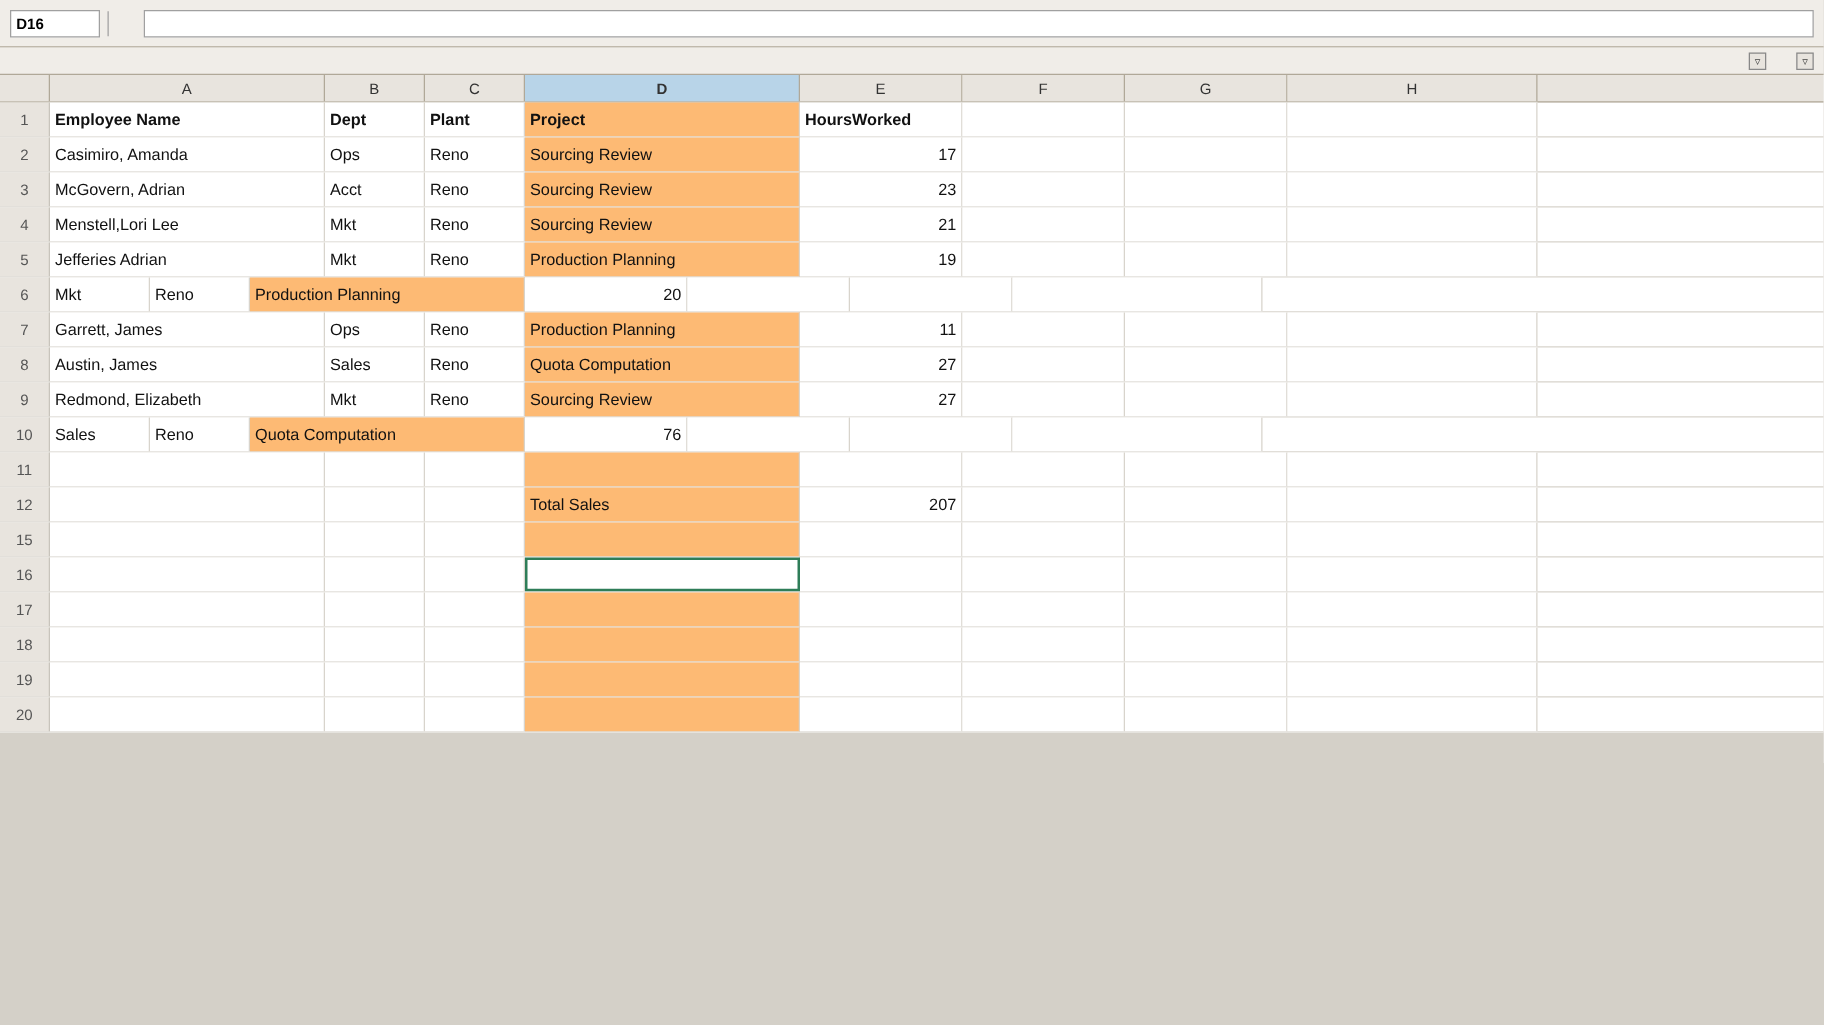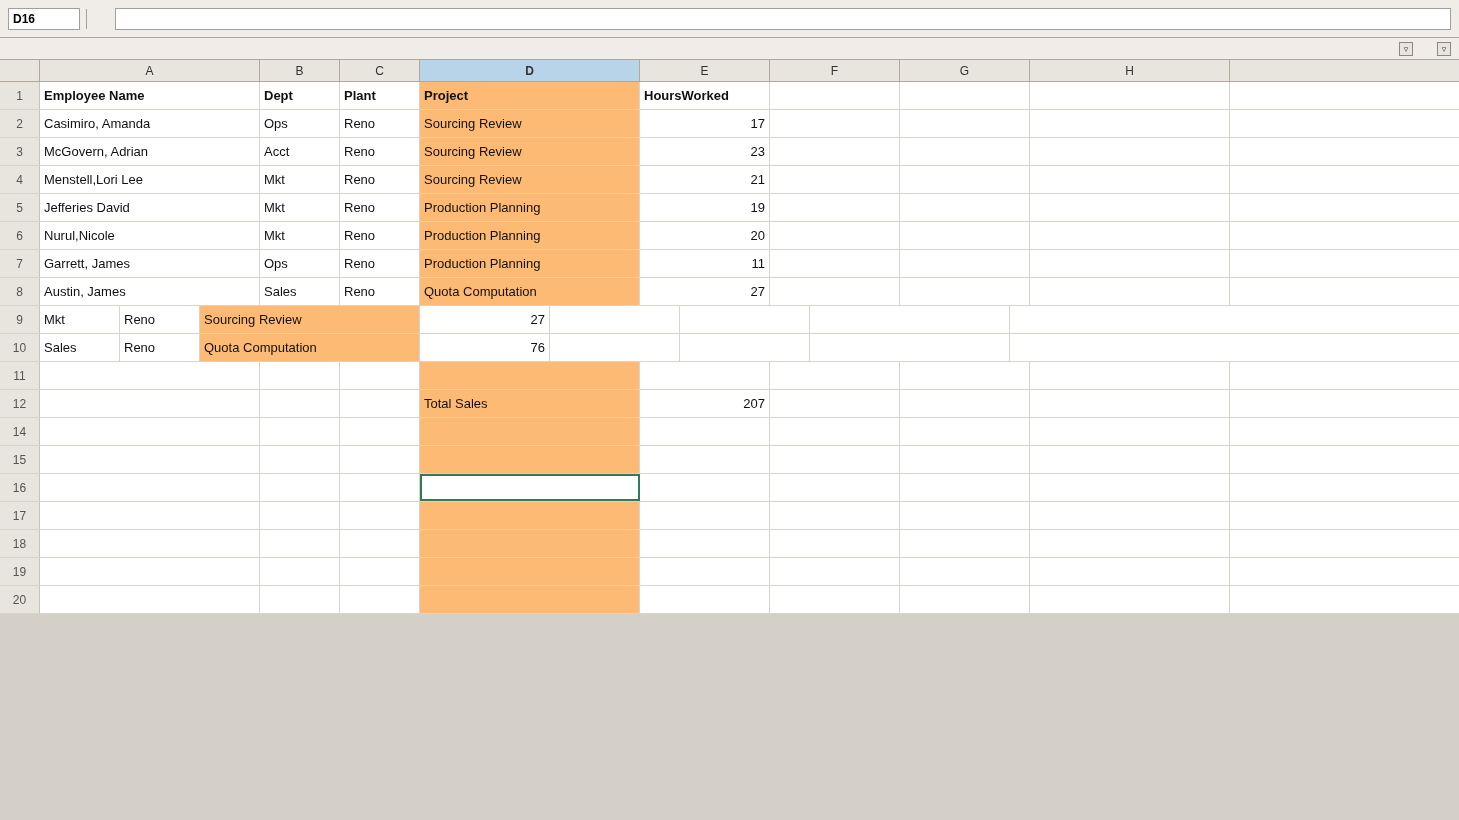--- a/index.html
+++ b/index.html
@@ -286,32 +286,31 @@
         <div class="cell col-b">Mkt</div>
         <div class="cell col-c">Reno</div>
         <div class="cell col-d selected-col">Sourcing Review</div>
         <div class="cell col-e right-align">21</div>
         <div class="cell col-f"></div>
         <div class="cell col-g"></div>
         <div class="cell col-h"></div>
       </div>
       <div class="data-row">
         <div class="row-num">5</div>
-        <div class="cell col-a">Jefferies David</div>
+        <div class="cell col-a">Jefferies Adrian</div>
         <div class="cell col-b">Mkt</div>
         <div class="cell col-c">Reno</div>
         <div class="cell col-d selected-col">Production Planning</div>
         <div class="cell col-e right-align">19</div>
         <div class="cell col-f"></div>
         <div class="cell col-g"></div>
         <div class="cell col-h"></div>
       </div>
       <div class="data-row">
         <div class="row-num">6</div>
-        <div class="cell col-a">Nurul,Nicole</div>
         <div class="cell col-b">Mkt</div>
         <div class="cell col-c">Reno</div>
         <div class="cell col-d selected-col">Production Planning</div>
         <div class="cell col-e right-align">20</div>
         <div class="cell col-f"></div>
         <div class="cell col-g"></div>
         <div class="cell col-h"></div>
       </div>
       <div class="data-row">
         <div class="row-num">7</div>
@@ -330,20 +329,21 @@
         <div class="cell col-b">Sales</div>
         <div class="cell col-c">Reno</div>
         <div class="cell col-d selected-col">Quota Computation</div>
         <div class="cell col-e right-align">27</div>
         <div class="cell col-f"></div>
         <div class="cell col-g"></div>
         <div class="cell col-h"></div>
       </div>
       <div class="data-row">
         <div class="row-num">9</div>
+        <div class="cell col-a">Redmond, Elizabeth</div>
         <div class="cell col-b">Mkt</div>
         <div class="cell col-c">Reno</div>
         <div class="cell col-d selected-col">Sourcing Review</div>
         <div class="cell col-e right-align">27</div>
         <div class="cell col-f"></div>
         <div class="cell col-g"></div>
         <div class="cell col-h"></div>
       </div>
       <div class="data-row">
         <div class="row-num">10</div>
@@ -371,31 +371,20 @@
         <div class="cell col-a"></div>
         <div class="cell col-b"></div>
         <div class="cell col-c"></div>
         <div class="cell col-d selected-col">Total Sales</div>
         <div class="cell col-e right-align">207</div>
         <div class="cell col-f"></div>
         <div class="cell col-g"></div>
         <div class="cell col-h"></div>
       </div>
       <div class="data-row">
-        <div class="row-num">14</div>
-        <div class="cell col-a"></div>
-        <div class="cell col-b"></div>
-        <div class="cell col-c"></div>
-        <div class="cell col-d selected-col"></div>
-        <div class="cell col-e right-align"></div>
-        <div class="cell col-f"></div>
-        <div class="cell col-g"></div>
-        <div class="cell col-h"></div>
-      </div>
-      <div class="data-row">
         <div class="row-num">15</div>
         <div class="cell col-a"></div>
         <div class="cell col-b"></div>
         <div class="cell col-c"></div>
         <div class="cell col-d selected-col"></div>
         <div class="cell col-e right-align"></div>
         <div class="cell col-f"></div>
         <div class="cell col-g"></div>
         <div class="cell col-h"></div>
       </div>

